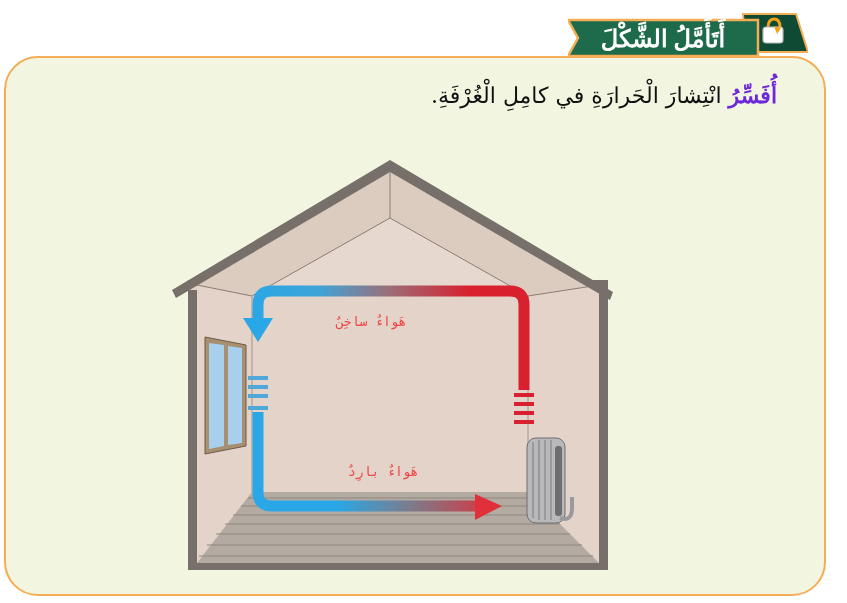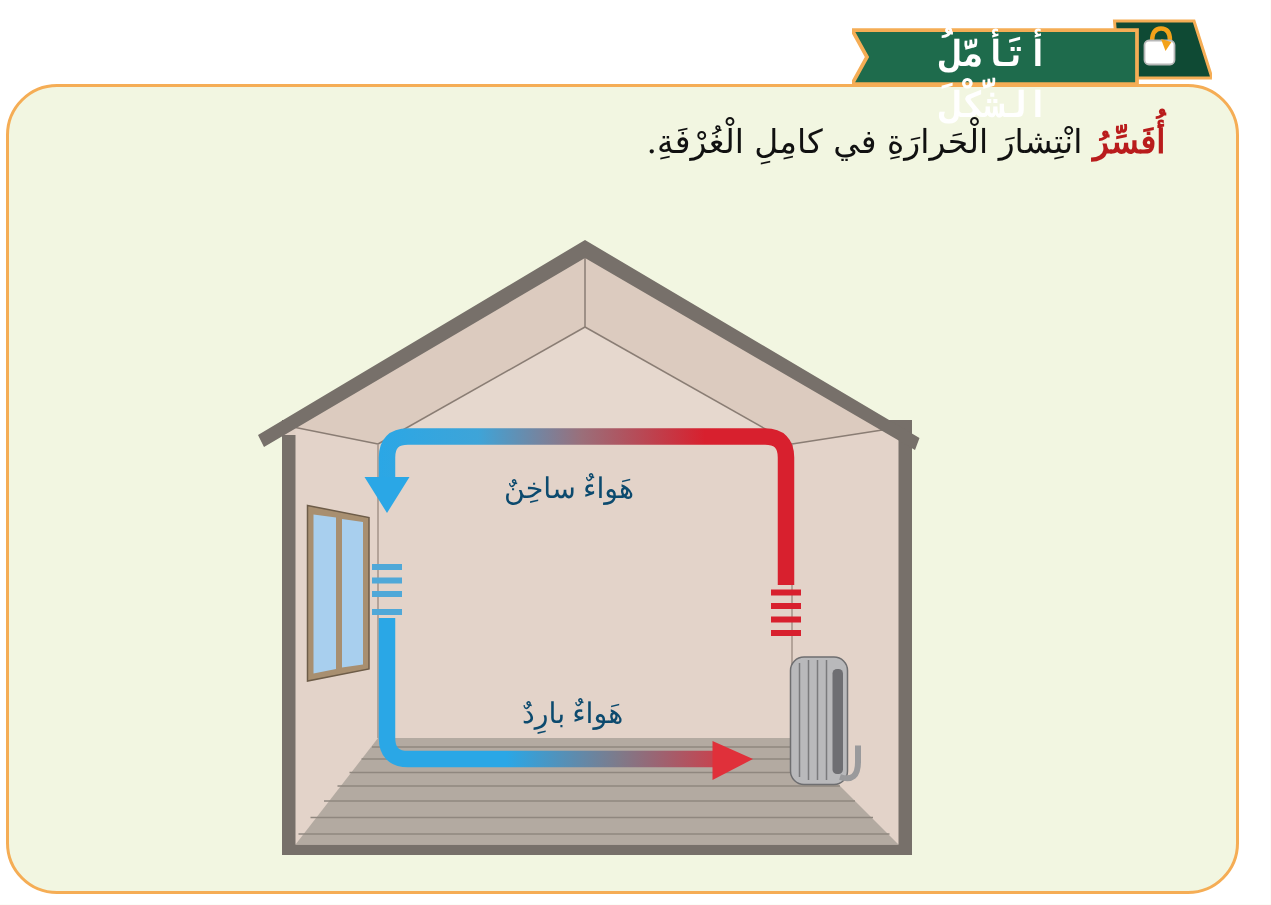--- a/index.html
+++ b/index.html
@@ -1,23 +1,23 @@
 <!DOCTYPE html>
 <html><head>
 <meta charset="utf-8">
 <style>
   html, body { margin:0; padding:0; background:#ffffff; }
   body { width:847px; height:603px; position:relative; overflow:hidden; font-family:"DejaVu Sans", sans-serif; }
   .panel { position:absolute; left:4px; top:56px; width:822px; height:540px; background:#f2f6e1; border:2px solid #f5ad55; border-radius:34px; box-sizing:border-box; }
   .banner { position:absolute; left:568px; top:12px; width:240px; height:50px; }
-  .banner-text { position:absolute; left:588px; top:22px; width:150px; height:34px; color:#ffffff; font-family:Liberation Mono, monospace; font-weight:bold; font-size:24px; line-height:34px; text-align:center; direction:rtl; }
+  .banner-text { position:absolute; left:588px; top:22px; width:150px; height:34px; color:#ffffff; font-family:Liberation Serif, serif; font-weight:bold; font-size:24px; line-height:34px; text-align:center; direction:rtl; }
   .instruction { position:absolute; right:70px; top:82px; direction:rtl; font-family:"DejaVu Serif", serif; font-size:22px; color:#111; white-space:nowrap; }
-  .instruction .verb { color:#b91c1c; font-weight:bold; }
+  .instruction .verb { color:#6d28d9; font-weight:bold; }
   .diagram { position:absolute; left:0; top:0; width:847px; height:603px; }
-  .label { position:absolute; direction:rtl; font-family:Liberation Serif, serif; font-size:19px; color:#0c4a6e; white-space:nowrap; }
+  .label { position:absolute; direction:rtl; font-family:Liberation Mono, monospace; font-size:13px; color:#ef4444; white-space:nowrap; }
 </style>
 </head>
 <body>
 
 <div class="panel"></div>
 
 <svg class="banner" viewBox="0 0 240 50" width="240" height="50" style="left:568px;top:12px;">
 
   <polygon points="175,2 228,2 240,40 178,40" fill="#0f4a34" stroke="#f5ad55" stroke-width="2"></polygon>
 

